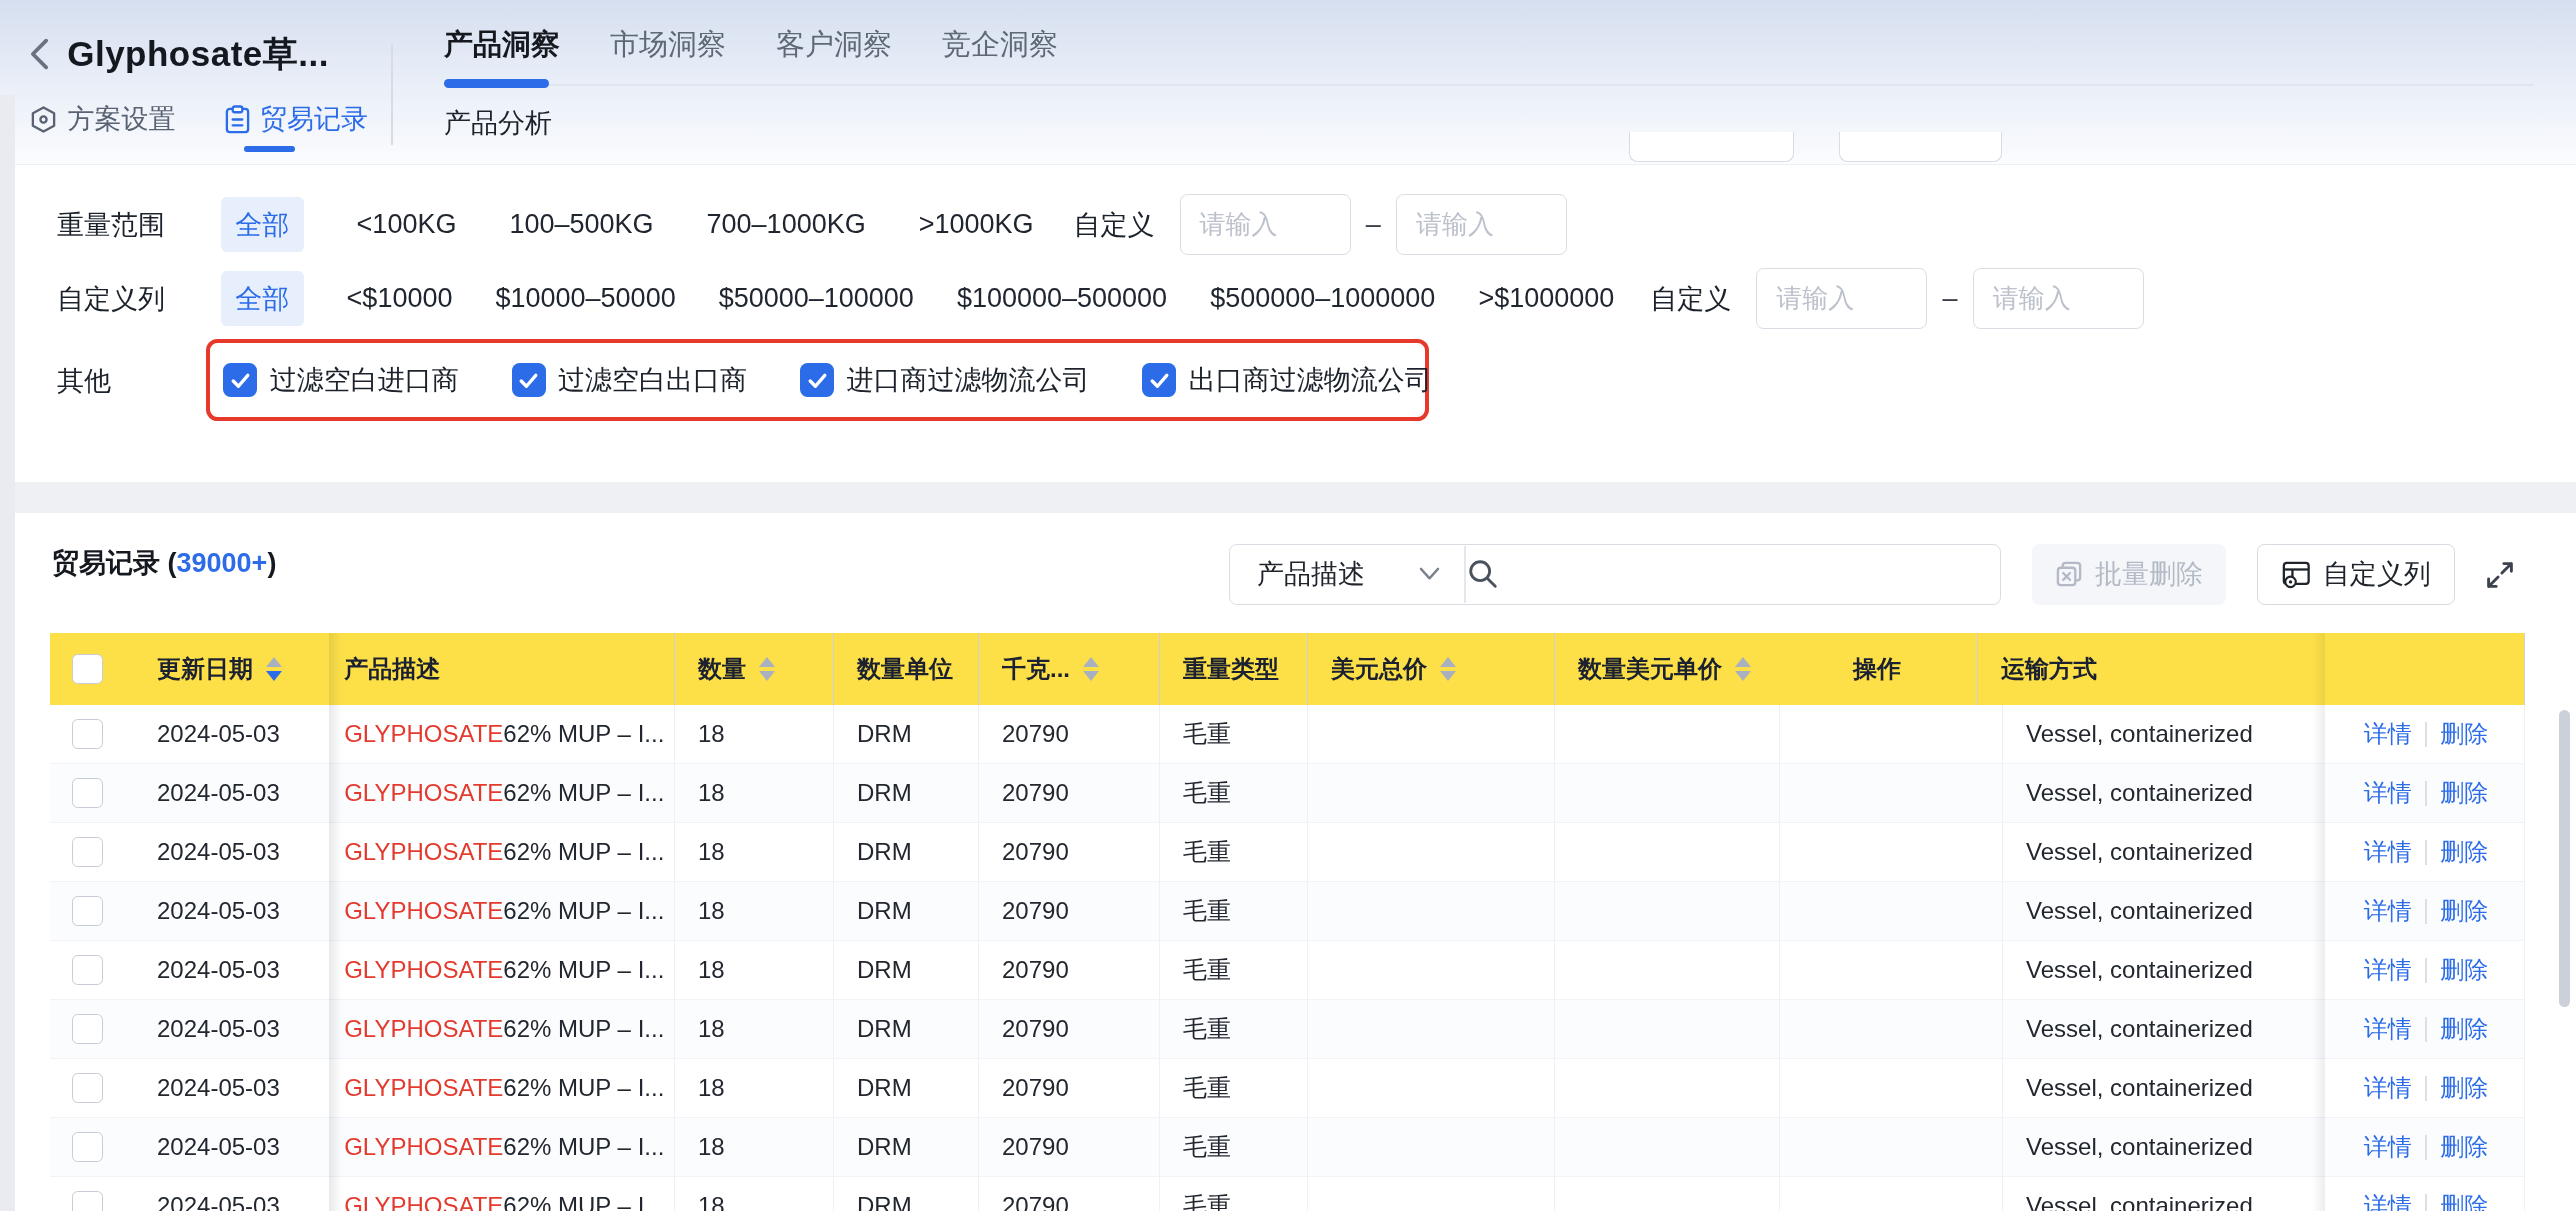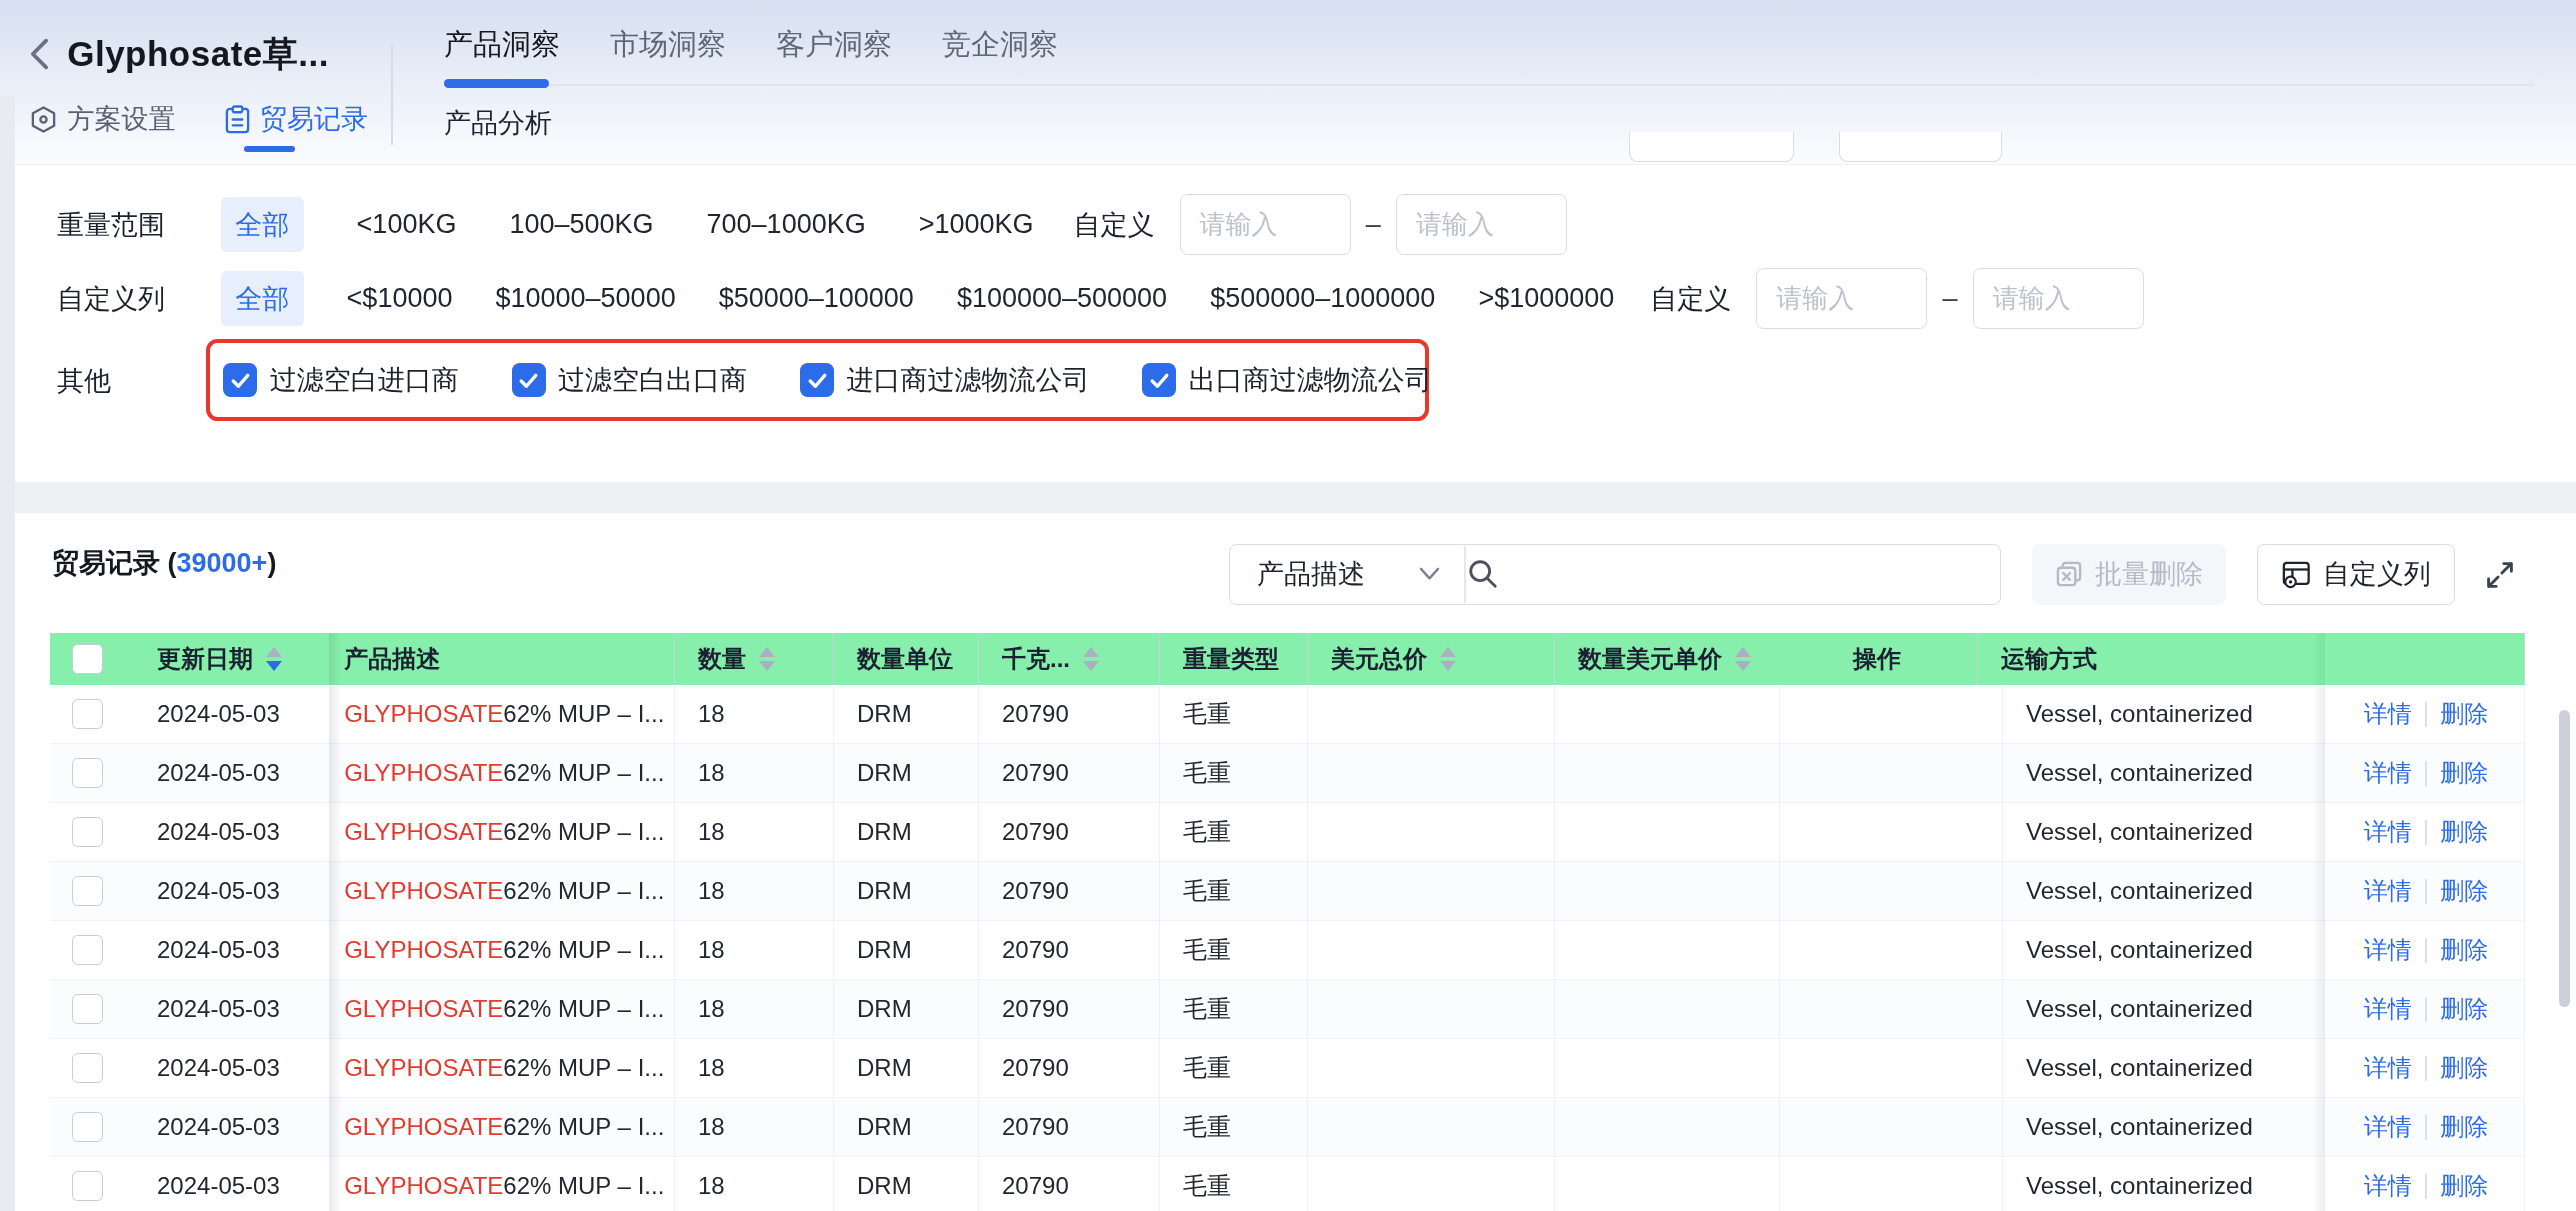--- a/index.html
+++ b/index.html
@@ -10,21 +10,21 @@
   }
   
   .topbar{position:absolute;left:0;top:0;width:2576px;height:164px;
     background:linear-gradient(180deg,#d6dff0 0%,#e7edf7 45%,#fbfcfe 100%);}
   .back-title{position:absolute;left:27px;top:30.5px;display:flex;align-items:center;gap:15.2px}
   .back-icon{width:25px;height:38px;color:#6a7280}
   .page-title{font-size:35px;font-weight:700;color:#14181f;letter-spacing:0.5px}
   .head-divider{position:absolute;left:391px;top:44px;width:1.9px;height:101px;background:#d7dbe4}
   .tabs{position:absolute;left:444px;top:25px;display:flex;gap:50px;font-size:29px;color:#5f6876}
   .tab{cursor:default;white-space:nowrap}
-  .tab.active{color:#15191f;font-weight:400}
+  .tab.active{color:#15191f;font-weight:700}
   .tabs-track{position:absolute;left:444px;top:84px;width:2090px;height:1.9px;background:#e2e5ec}
   .tabs-bar{position:absolute;left:444px;top:79px;width:105px;height:8.6px;border-radius:4.8px;background:#2c6ce8}
   .subnav{position:absolute;left:29px;top:101px;display:flex;align-items:center;gap:48px;font-size:27px}
   .subnav-item{display:flex;align-items:center;gap:9.5px;color:#596273}
   .subnav-item.active{color:#2c6ce8}
   .subnav-bar{position:absolute;left:244px;top:146px;width:51px;height:5.7px;border-radius:2.9px;background:#2c6ce8}
   .subtab{position:absolute;left:444px;top:105px;font-size:27px;color:#1d232b}
   .clipped-input{position:absolute;top:132px;height:29.5px;background:#fff;
     border:1.9px solid #d9dce3;border-top:none;border-radius:0 0 8.6px 8.6px;box-sizing:border-box}
   
@@ -56,21 +56,21 @@
   .search-vr{width:1.9px;height:57px;background:#e4e7ed;flex:none}
   .search-input{flex:1;padding-left:23px;font-size:27px;color:#bcc1cb;white-space:nowrap;overflow:hidden}
   .search-icon{margin-right:21px;color:#4b525e;flex:none;display:flex}
   .btn{position:absolute;top:30.5px;height:61px;border-radius:7.6px;display:flex;align-items:center;
     justify-content:center;gap:11px;font-size:27px;box-sizing:border-box;white-space:nowrap}
   .btn-bulk{left:2032px;width:194px;background:#f4f6f9;color:#b3bac6}
   .btn-cols{left:2257px;width:198px;background:#fff;border:1.9px solid #d7dae1;color:#1f242c}
   .fullscreen{position:absolute;left:2481px;top:43px;width:38px;height:38px;color:#3c434e;display:flex}
   
   .table{position:absolute;left:50px;top:120px;width:2475px}
-  .thead{display:flex;height:52px;background:#86efac;border-right:1.9px solid #ccd0db;box-sizing:border-box}
+  .thead{display:flex;height:72px;background:#fde047;border-right:1.9px solid #ccd0db;box-sizing:border-box}
   .th{display:flex;align-items:center;box-sizing:border-box;font-size:24px;font-weight:700;color:#1b2130;
     padding-left:23px;flex:none;overflow:hidden;white-space:nowrap}
   .th.center,.td.center{justify-content:center;padding-left:0}
   .th.bl{border-left:1.9px solid #ccd0db}
   .sorter{display:inline-flex;flex-direction:column;margin-left:13.3px;gap:4.8px}
   .car{width:0;height:0;border-left:8.6px solid transparent;border-right:8.6px solid transparent}
   .car.up{border-bottom:10.5px solid #a9b0bf}
   .car.dn{border-top:10.5px solid #a9b0bf}
   .car.dn.on{border-top-color:#2c6ce8}
   .tbody .tr{display:flex;height:59px;background:#fff;border-bottom:1.9px solid #f1f3f7;

